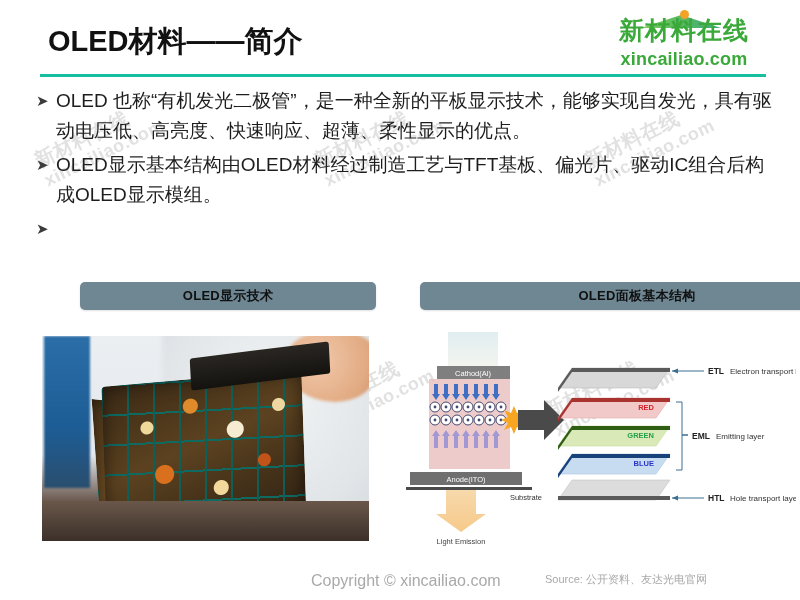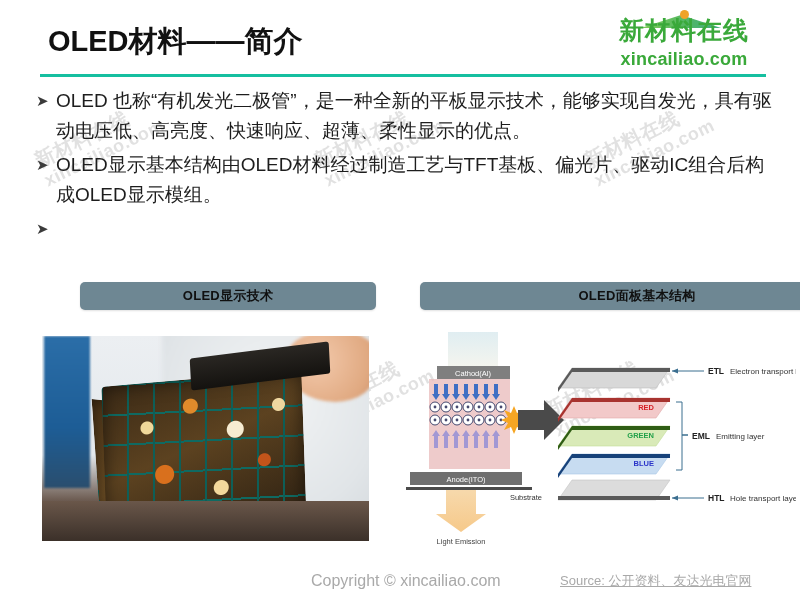--- a/index.html
+++ b/index.html
@@ -281,25 +281,24 @@
   }
   .footer-copy {
     position: absolute;
     left: 311px;
     top: 0;
     font-size: 16px;
     color: #a9a9a9;
   }
   .footer-source {
     position: absolute;
-    left: 560px;
+    left: 545px;
     top: 0;
-    font-size: 13px;
+    font-size: 11px;
     color: #a9a9a9;
-    text-decoration: underline;
   }
 </style>
 </head>
 <body>
 
 <div class="slide-title">OLED材料——简介</div>
 <div class="title-rule"></div>
 
 <div class="logo">
   <div class="logo-mark">

